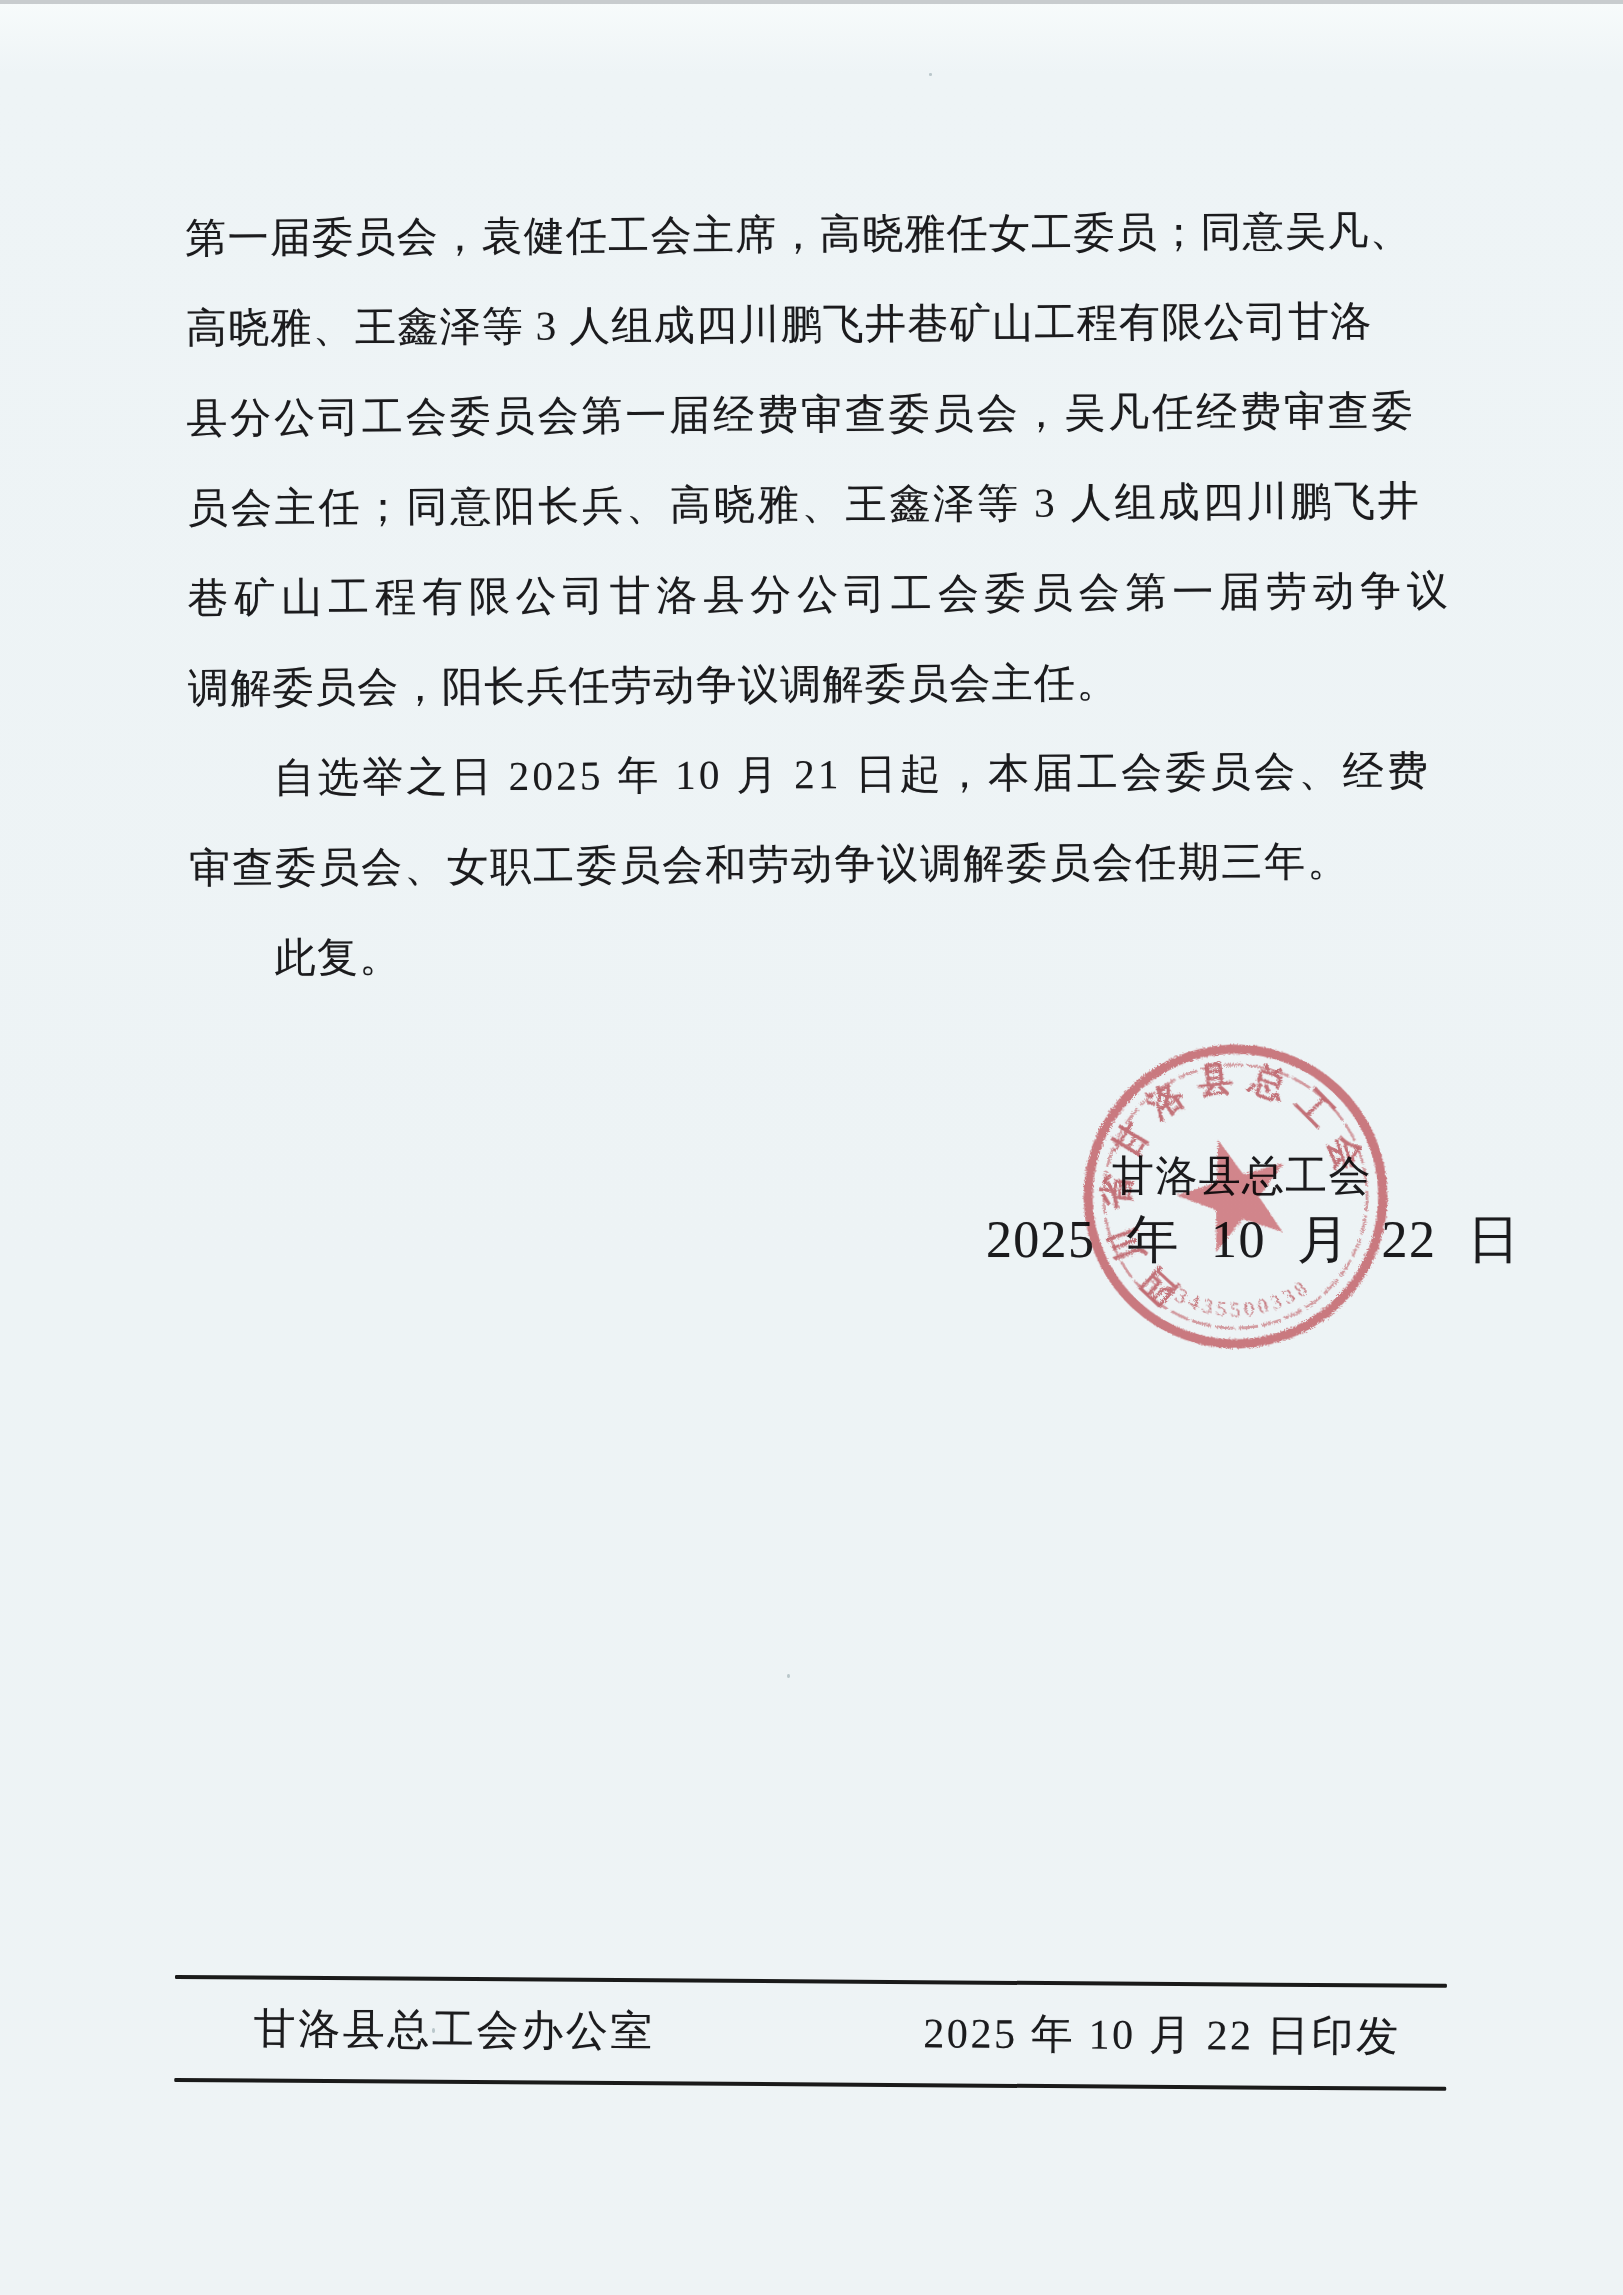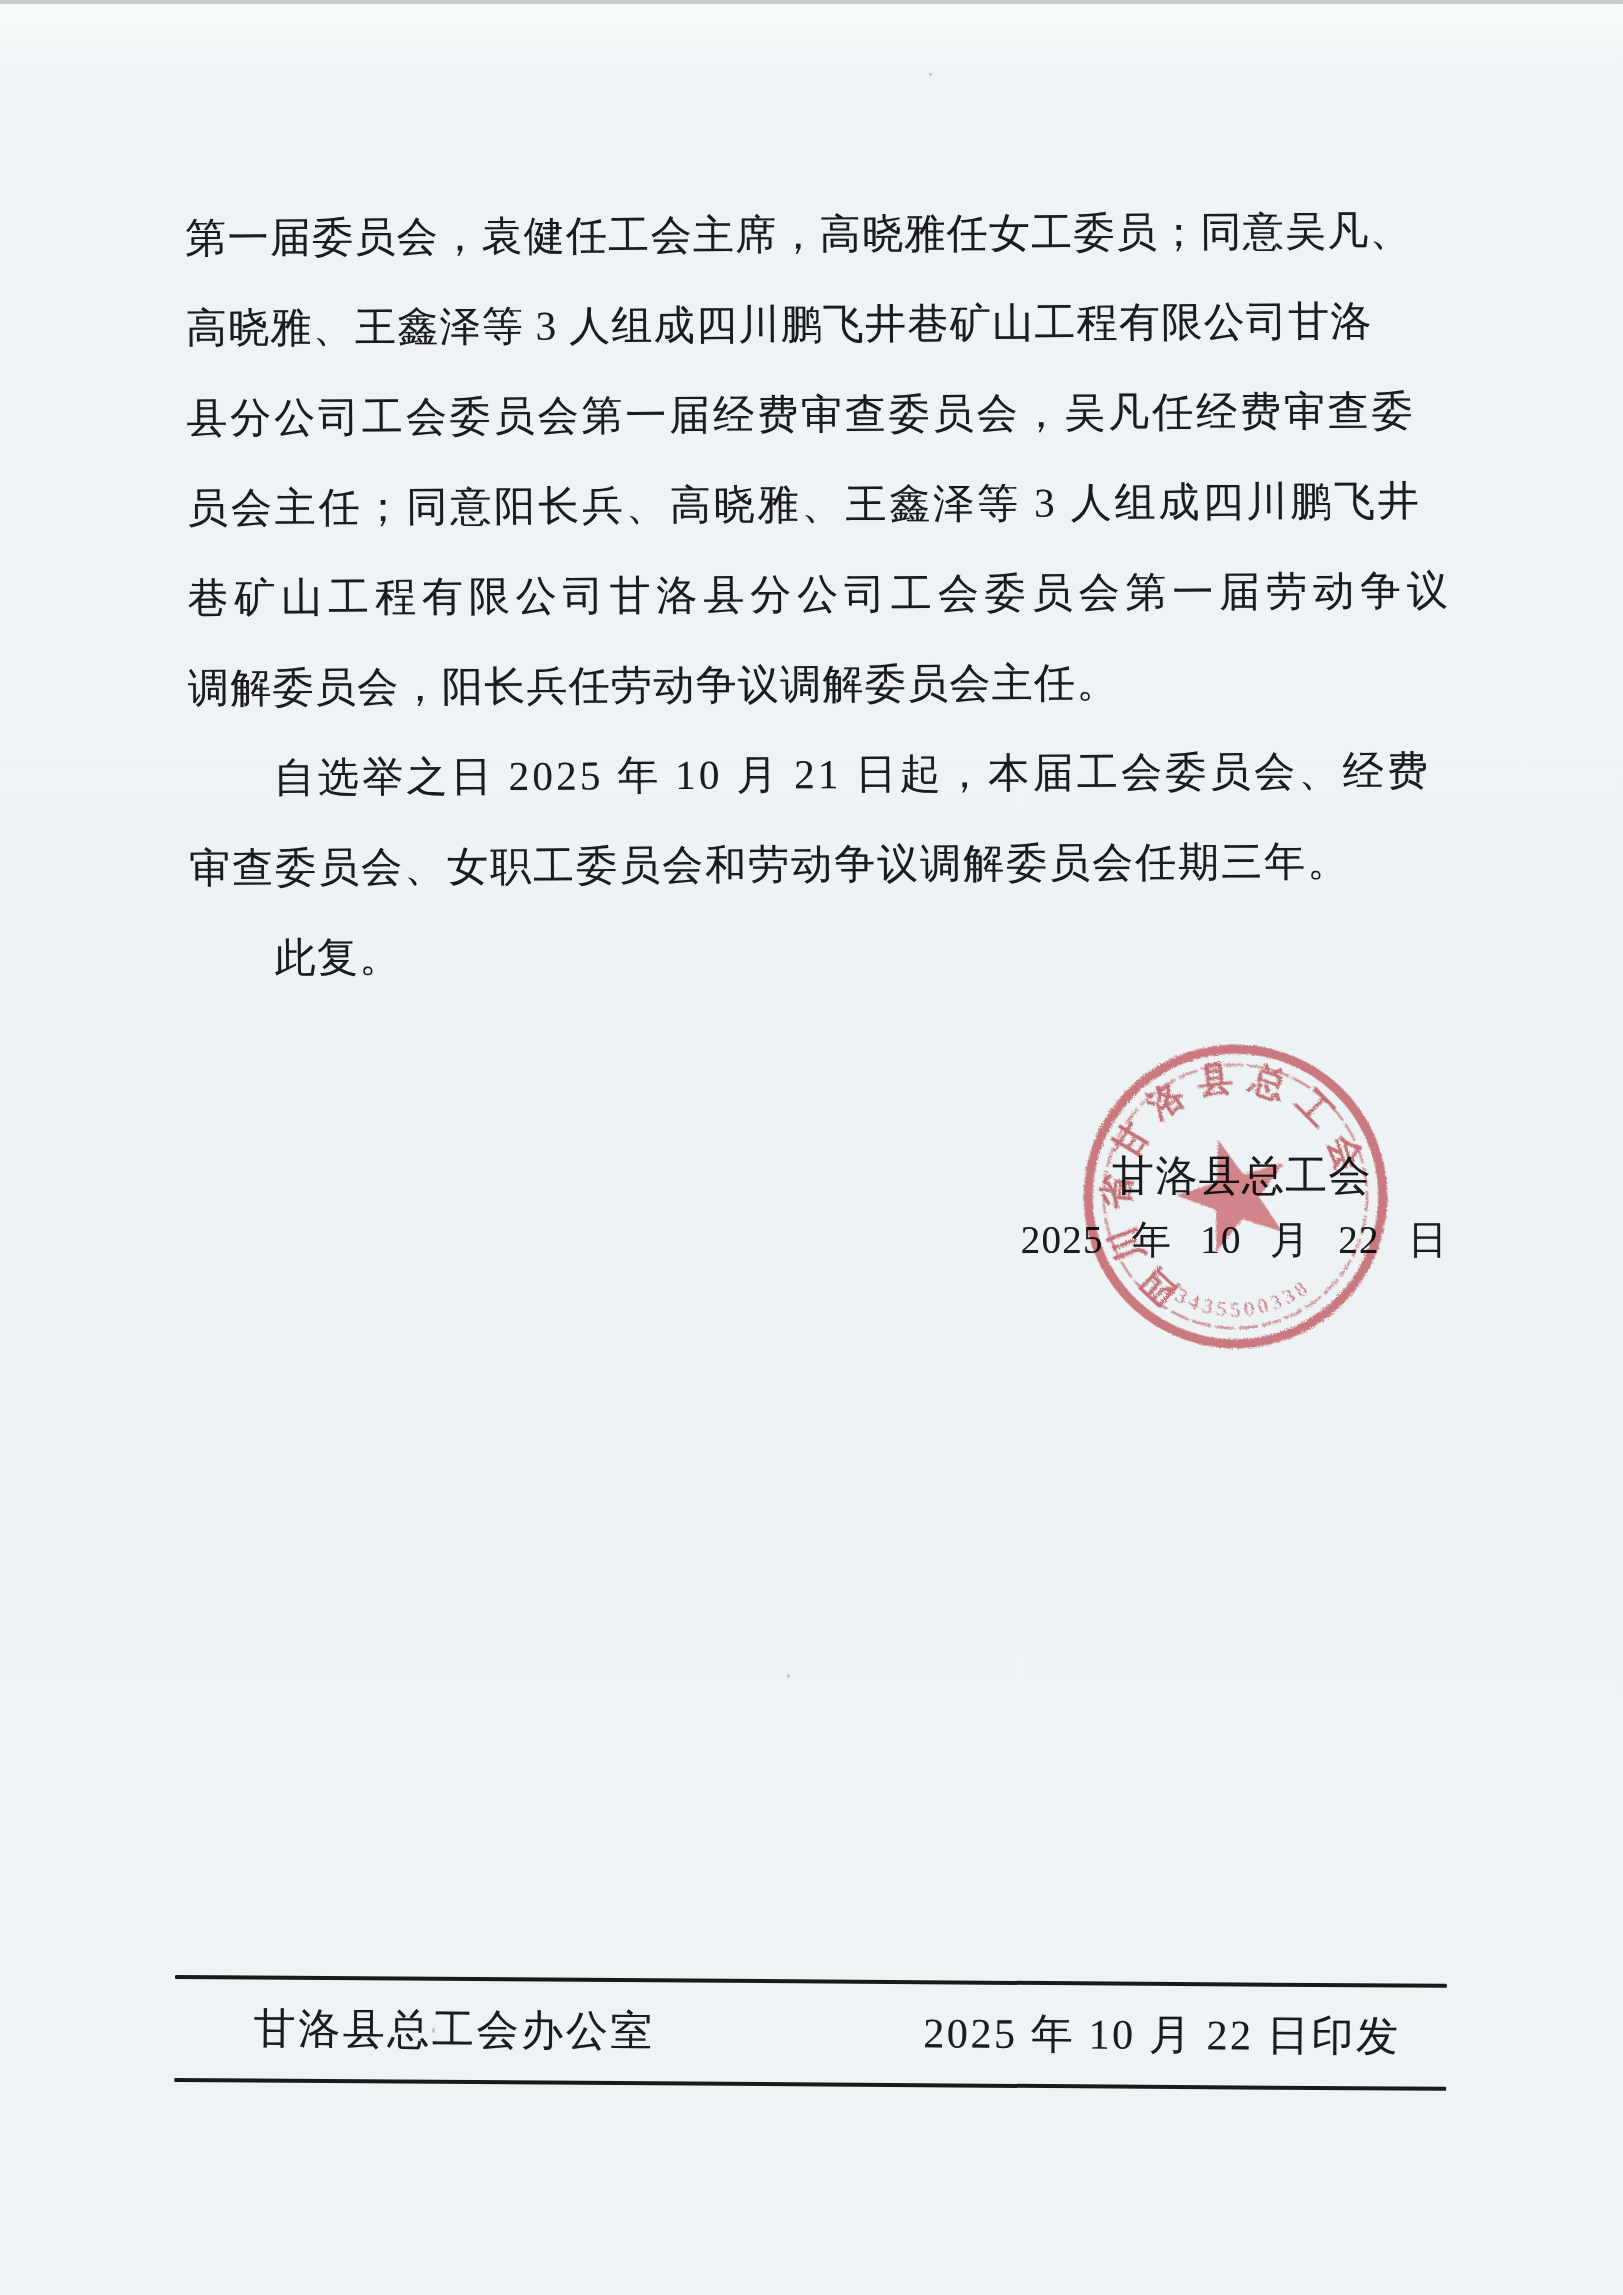--- a/index.html
+++ b/index.html
@@ -33,21 +33,21 @@
   .indent{text-indent:85px;}
   
   .sig-name{
     position:absolute;top:1130px;left:1039px;width:406px;
     font-size:42px;line-height:85px;letter-spacing:1.3px;
     text-align:center;white-space:nowrap;
     text-shadow:0 0 0.7px rgba(20,20,25,.35);
   }
   .sig-date{
     position:absolute;top:1193px;left:986px;width:497px;
-    font-size:39px;line-height:85px;word-spacing:17px;letter-spacing:1.3px;
+    font-size:52px;line-height:85px;word-spacing:17px;letter-spacing:1.3px;
     text-align:center;white-space:nowrap;
     text-shadow:0 0 0.7px rgba(20,20,25,.35);
   }
   
   .seal{
     position:absolute;left:1081px;top:1038px;width:309px;height:309px;
     mix-blend-mode:multiply;opacity:.92;
     transform:rotate(-2deg);
   }
   

